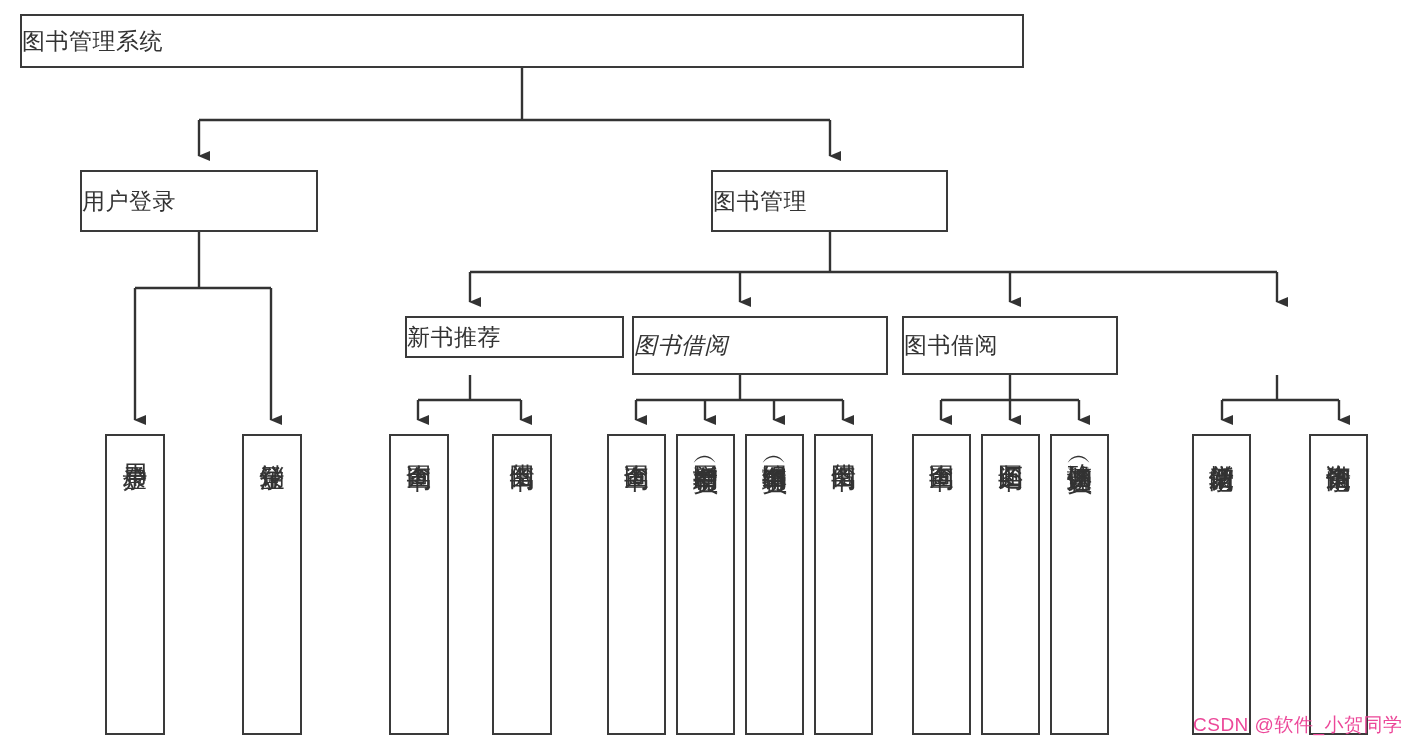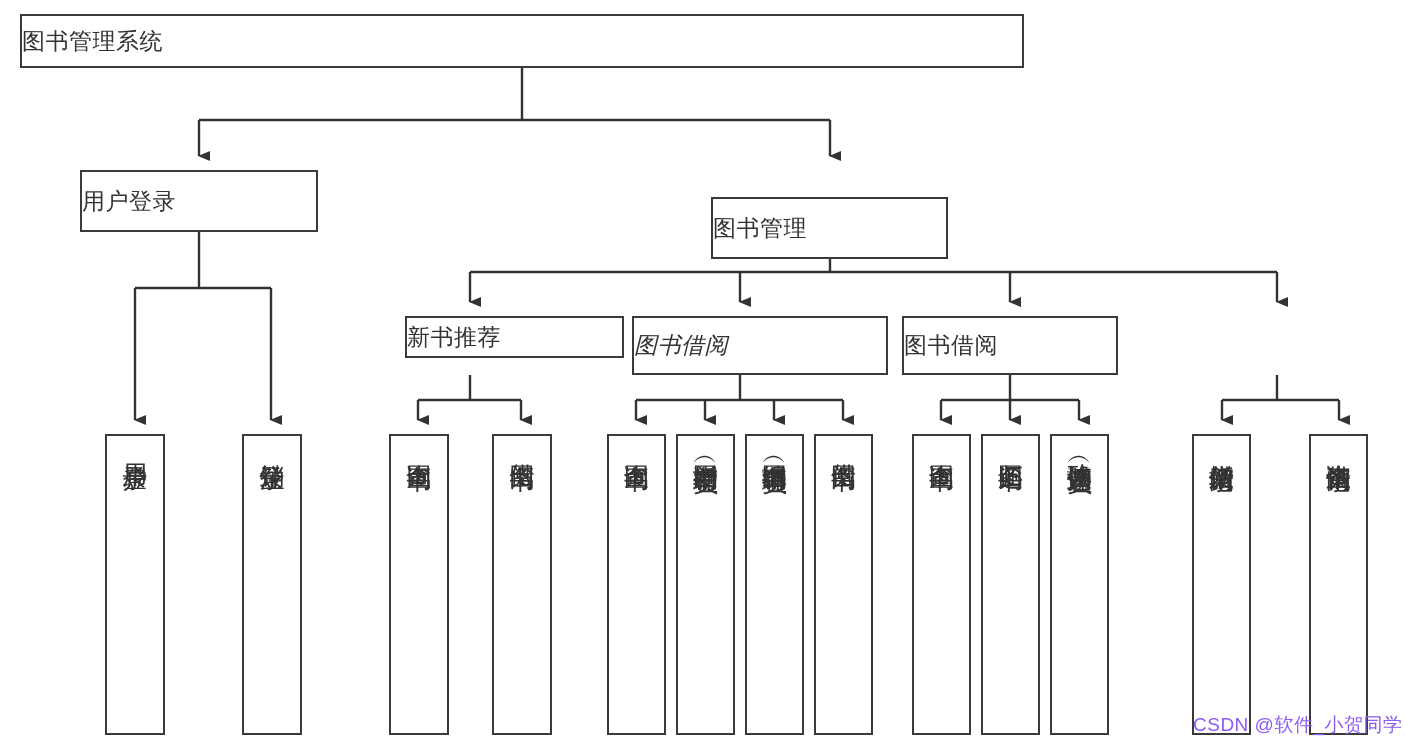--- a/index.html
+++ b/index.html
@@ -54,21 +54,21 @@
     white-space: nowrap;
   }
   .node-root .rtext {
     font-size: 23px;
   }
   #watermark {
     position: absolute;
     left: 1193px;
     top: 712px;
     font-size: 19px;
-    color: #8b5cf6;
+    color: #ec4899;
     white-space: nowrap;
     letter-spacing: 0.5px;
     pointer-events: none;
   }
 </style>
 </head>
 <body>
 
 <div id="diagram-root">
 
@@ -124,21 +124,21 @@
   </svg>
 
   <div class="node node-h node-root" style="left:20px; top:14px; width:1004px; height:54px;">
     <span class="rtext">图书管理系统</span>
   </div>
 
   <div class="node node-h" style="left:80px; top:170px; width:238px; height:62px;">
     <span>用户登录</span>
   </div>
 
-  <div class="node node-h" style="left:711px; top:170px; width:237px; height:62px;margin-top:27px;">
+  <div class="node node-h" style="left:711px; top:170px; width:237px; height:62px;">
     <span>图书管理</span>
   </div>
 
   <div class="node node-h" style="left:361px; top:316px; width:219px; height:42px;margin-left:44px;">
     <span>新书推荐</span>
   </div>
 
   <div class="node node-h" style="left:632px; top:316px; width:256px; height:59px;font-style:italic;">
     <span>图书借阅</span>
   </div>

